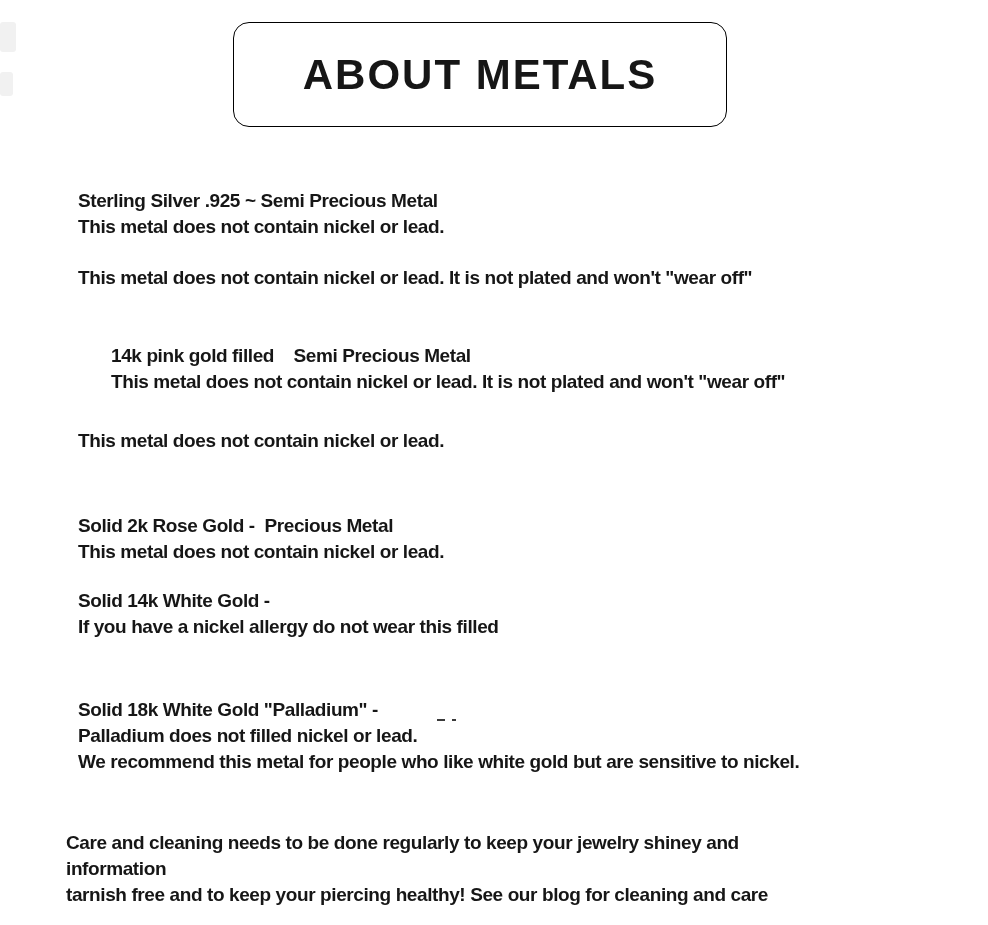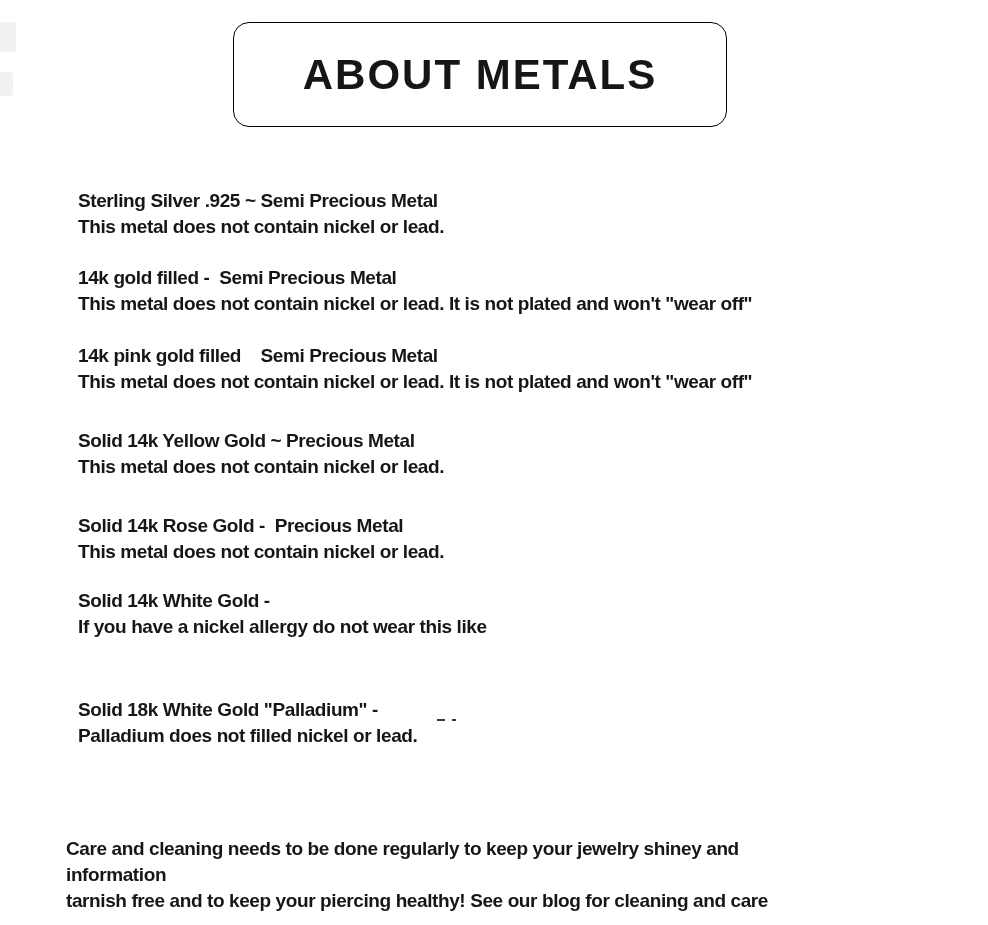--- a/index.html
+++ b/index.html
@@ -42,30 +42,29 @@
   }
   .line {
     font-size: 19px;
     line-height: 26px;
     letter-spacing: -0.4px;
     white-space: pre;
   }
   
   #sections .section:nth-child(1) { top: 188px; }
   #sections .section:nth-child(2) { top: 265px; }
-  #sections .section:nth-child(3) { top: 343px; }
+  #sections .section:nth-child(3) { top: 343px; margin-left: 33px; }
   #sections .section:nth-child(4) { top: 428px; }
   #sections .section:nth-child(5) { top: 513px; }
   #sections .section:nth-child(6) { top: 588px; }
   #sections .section:nth-child(7) { top: 697px; }
   .footer {
     position: absolute;
     left: 66px;
     top: 830px;
-    margin-top: 6px;
   }
   
   .artifact {
     position: absolute;
     background: #f1f1f1;
   }
   .artifact.a1 { left: 0; top: 22px; width: 16px; height: 30px; border-radius: 3px; }
   .artifact.a2 { left: 0; top: 72px; width: 13px; height: 24px; border-radius: 3px; }
   .dash-mark {
     position: absolute;
@@ -86,42 +85,41 @@
   <div class="title-box">
     <div class="title">ABOUT METALS</div>
   </div>
 
   <div id="sections">
       <div class="section">
         <div class="line header">Sterling Silver .925 ~ Semi Precious Metal</div>
         <div class="line">This metal does not contain nickel or lead.</div>
       </div>
       <div class="section">
-        <div class="line header">14k gold filled -  Semi Precious Metal</div>
         <div class="line">This metal does not contain nickel or lead. It is not plated and won't "wear off"</div>
       </div>
       <div class="section">
         <div class="line header">14k pink gold filled    Semi Precious Metal</div>
         <div class="line">This metal does not contain nickel or lead. It is not plated and won't "wear off"</div>
       </div>
       <div class="section">
-        <div class="line header">Solid 14k Yellow Gold ~ Precious Metal</div>
         <div class="line">This metal does not contain nickel or lead.</div>
       </div>
       <div class="section">
-        <div class="line header">Solid 14k Rose Gold -  Precious Metal</div>
+        <div class="line header">Solid 2k Rose Gold -  Precious Metal</div>
         <div class="line">This metal does not contain nickel or lead.</div>
       </div>
       <div class="section">
         <div class="line header">Solid 14k White Gold -</div>
-        <div class="line">If you have a nickel allergy do not wear this like</div>
+        <div class="line">If you have a nickel allergy do not wear this filled</div>
       </div>
       <div class="section">
         <div class="line header">Solid 18k White Gold "Palladium" -</div>
         <div class="line">Palladium does not filled nickel or lead.</div>
+        <div class="line">We recommend this metal for people who like white gold but are sensitive to nickel.</div>
       </div>
     </div>
 
   <div class="footer">
       <div class="line">Care and cleaning needs to be done regularly to keep your jewelry shiney and</div>
       <div class="line">information</div>
       <div class="line">tarnish free and to keep your piercing healthy! See our blog for cleaning and care</div>
     </div>
 
   <div class="dash-mark d1"></div>

